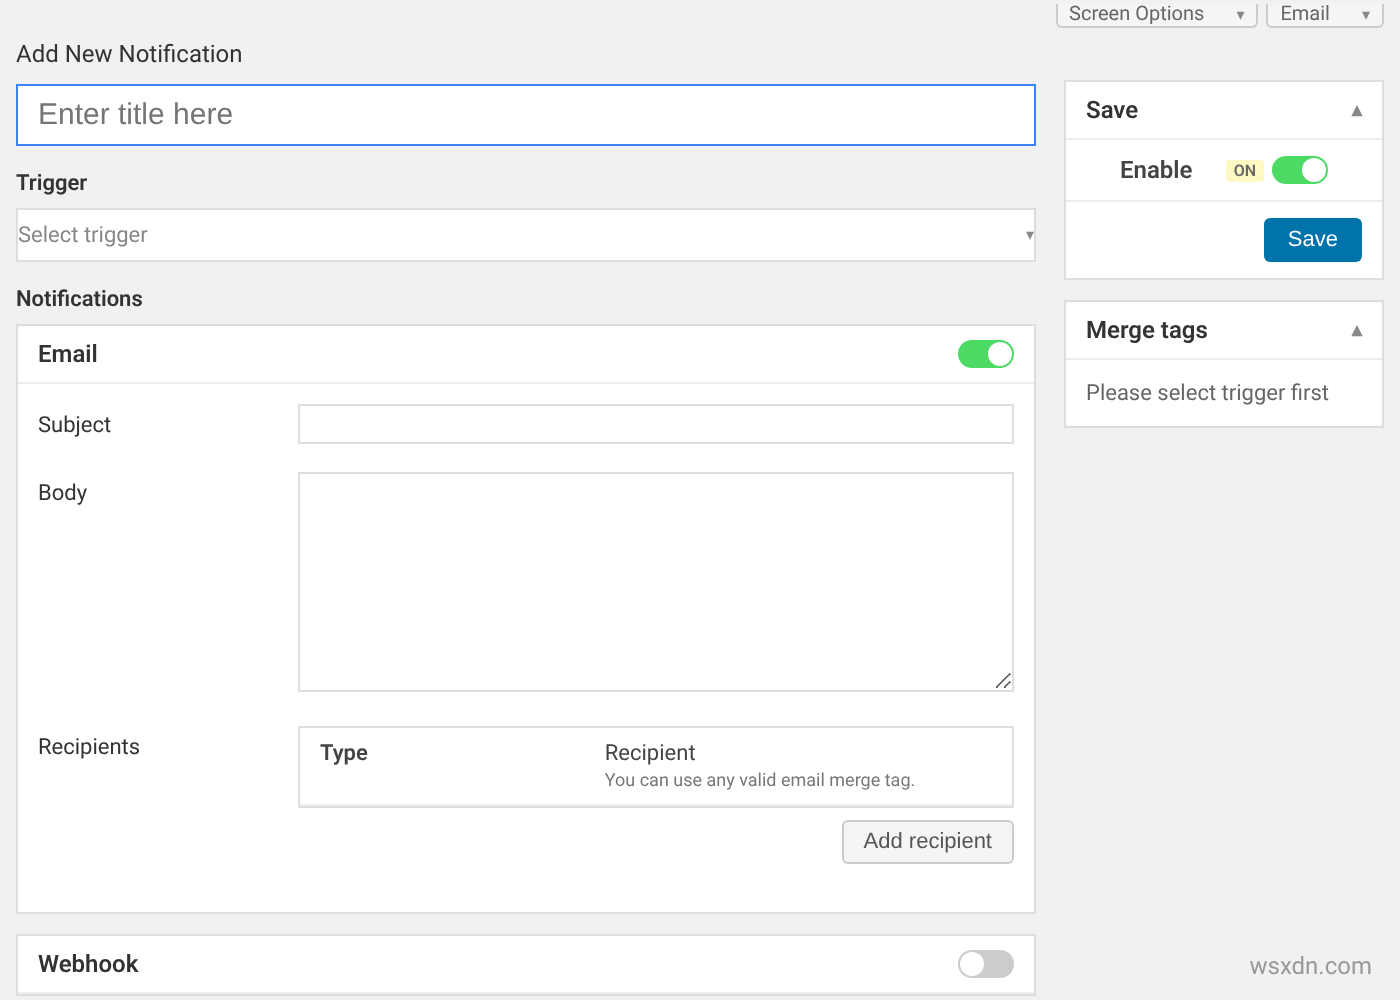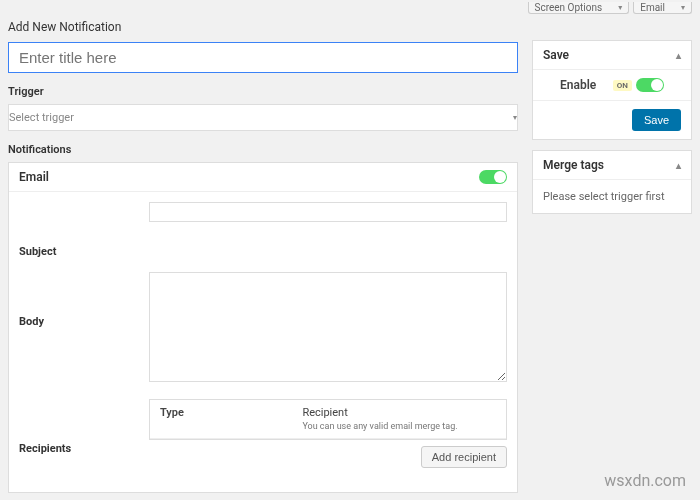--- a/index.html
+++ b/index.html
@@ -152,24 +152,23 @@
       cursor: pointer;
     }
     .form-row {
       display: flex;
       align-items: flex-start;
       margin-bottom: 14px;
     }
     .form-label {
       width: 130px;
       font-size: 11px;
-      font-weight: 700;
+      font-weight: 400;
       color: #333;
       padding-top: 4px;
-      margin-top: 39px;
     }
     .form-field { flex: 1; }
     .text-input {
       width: 100%;
       border: 1px solid #ddd;
       padding: 3px 6px;
       font-size: 11px;
       height: 20px;
     }
     .textarea-input {
@@ -211,21 +210,21 @@
       padding: 4px 10px;
       font-size: 11px;
       border-radius: 3px;
       cursor: pointer;
       color: #555;
     }
     .watermark {
       position: absolute;
       bottom: 10px;
       right: 14px;
-      font-size: 16px;
+      font-size: 12px;
       color: #999;
       margin-top: 37px;
     }
   </style>
 </head>
 <body>
 
 <div class="top-tabs">
   <div class="top-tab">
     <span>Screen Options</span>

